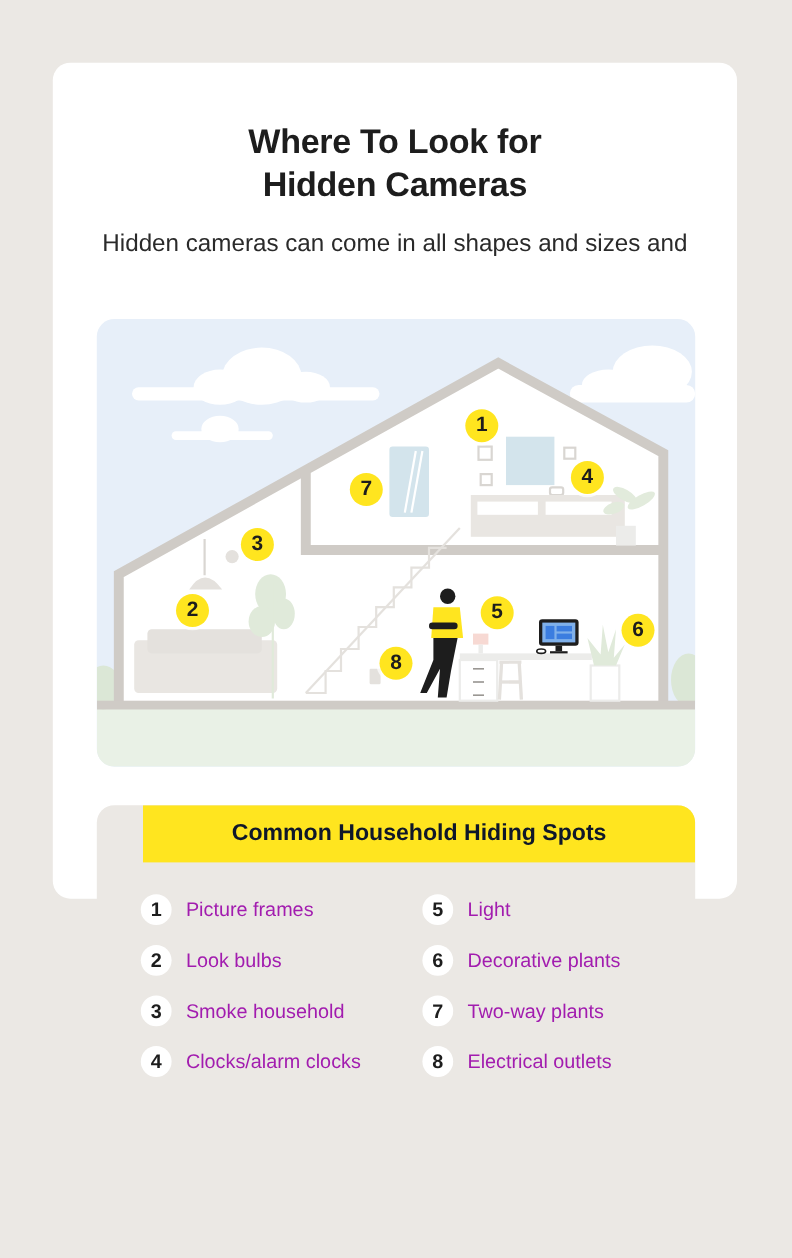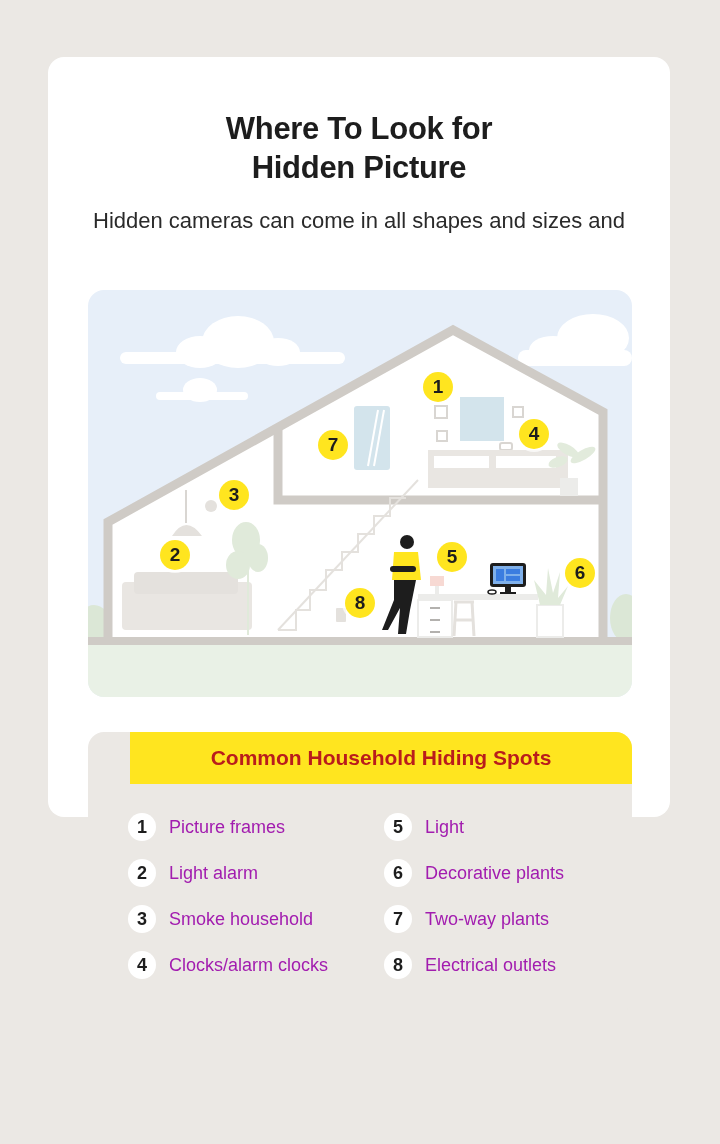--- a/index.html
+++ b/index.html
@@ -26,41 +26,41 @@
     position: absolute; width: 30px; height: 30px; border-radius: 50%;
     background: #ffe51f; color: #1d1d1d; font-weight: 700; font-size: 19px;
     line-height: 30px; text-align: center; box-shadow: 0 0 0 3px rgba(255,255,255,0.7);
   }
   .spots {
     position: absolute; left: 40px; top: 675px; width: 544px; height: 282px;
     border-radius: 16px; overflow: hidden; background: #ebe8e4;
   }
   .spots-header {
     height: 52px; background: #ffe51f; text-align: center;
-    font-weight: 700; font-size: 21px; line-height: 52px; color: #b91c1c; margin-left: 42px;
+    font-weight: 700; font-size: 21px; line-height: 52px; color: #0f172a; margin-left: 42px;
   }
   .spots-grid {
     position: absolute; left: 40px; top: 79px; width: 480px;
     display: grid; grid-template-columns: 256px 224px; row-gap: 14px;
   }
   .spot { display: flex; align-items: center; height: 32px; }
   .spot-num {
     width: 28px; height: 28px; border-radius: 50%; background: #ffffff;
     font-weight: 700; font-size: 18px; line-height: 28px; text-align: center; color: #1d1d1d;
     flex: 0 0 28px;
   }
   .spot-label { margin-left: 13px; font-weight: 400; font-size: 18px; color: #a21caf; white-space: nowrap; }
 </style>
 </head>
 <body>
 
 <div class="card">
   <div class="title">
     <div>Where To Look for</div>
-    <div>Hidden Picture</div>
+    <div>Hidden Cameras</div>
   </div>
   <div class="subtitle">
     <div>Hidden cameras can come in all shapes and sizes and</div>
   </div>
 
   <div class="scene">
     <svg width="544" height="407" viewBox="0 0 544 407">
 
       <g fill="#ffffff">
         <ellipse cx="150" cy="52" rx="36" ry="26"></ellipse>
@@ -180,21 +180,21 @@
       <div class="spot">
         <span class="spot-num">1</span>
         <span class="spot-label">Picture frames</span>
       </div>
       <div class="spot">
         <span class="spot-num">5</span>
         <span class="spot-label">Light</span>
       </div>
       <div class="spot">
         <span class="spot-num">2</span>
-        <span class="spot-label">Light alarm</span>
+        <span class="spot-label">Look bulbs</span>
       </div>
       <div class="spot">
         <span class="spot-num">6</span>
         <span class="spot-label">Decorative plants</span>
       </div>
       <div class="spot">
         <span class="spot-num">3</span>
         <span class="spot-label">Smoke household</span>
       </div>
       <div class="spot">

